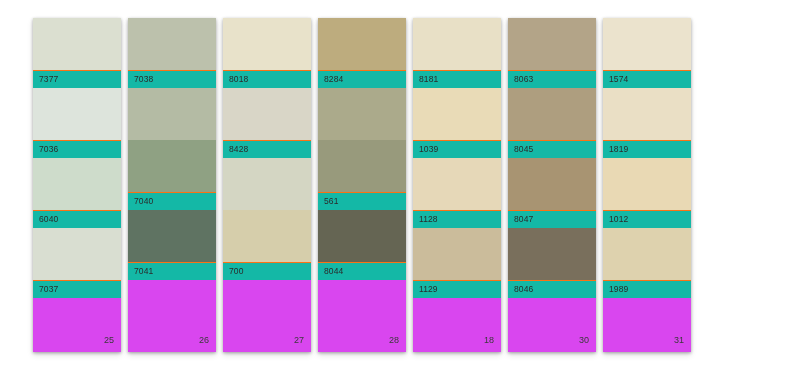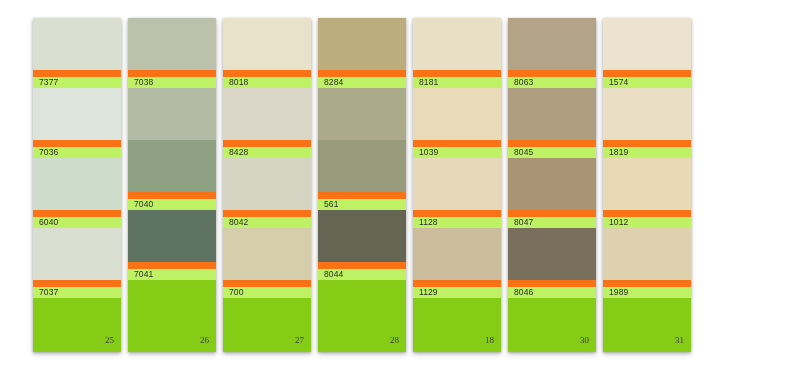--- a/index.html
+++ b/index.html
@@ -37,35 +37,34 @@
     flex-direction: column;
     flex: 0 0 auto;
   }
   .swatch {
     width: 100%;
     height: 52px;
   }
   .swatch-label {
     width: 100%;
     height: 18px;
-    background: #bef264;
-    border-top: 7px solid #f97316;
+    background: #14b8a6;
+    border-top: 1px solid #f97316;
     display: flex;
     align-items: center;
     padding-left: 6px;
     font-size: 8.5px;
     color: #2b2b2b;
     letter-spacing: 0.1px;
     line-height: 1;
   }
   .card-footer {
     flex: 1 1 auto;
-    background: #84cc16;
+    background: #d946ef;
     position: relative;
-    font-family: Liberation Serif, serif;
   }
   .card-number {
     position: absolute;
     right: 7px;
     bottom: 7px;
     font-size: 9px;
     color: #3a3a3a;
     line-height: 1;
   }
 </style>
@@ -119,21 +118,20 @@
         <div class="swatch-block">
           <div class="swatch" style="background-color: rgb(232, 226, 202);"></div>
           <div class="swatch-label">8018</div>
         </div>
         <div class="swatch-block">
           <div class="swatch" style="background-color: rgb(217, 214, 199);"></div>
           <div class="swatch-label">8428</div>
         </div>
         <div class="swatch-block">
           <div class="swatch" style="background-color: rgb(212, 214, 195);"></div>
-          <div class="swatch-label">8042</div>
         </div>
         <div class="swatch-block">
           <div class="swatch" style="background-color: rgb(214, 206, 171);"></div>
           <div class="swatch-label">700</div>
         </div>
         <div class="card-footer">
           <div class="card-number">27</div>
         </div>
       </div>
       <div class="card">

